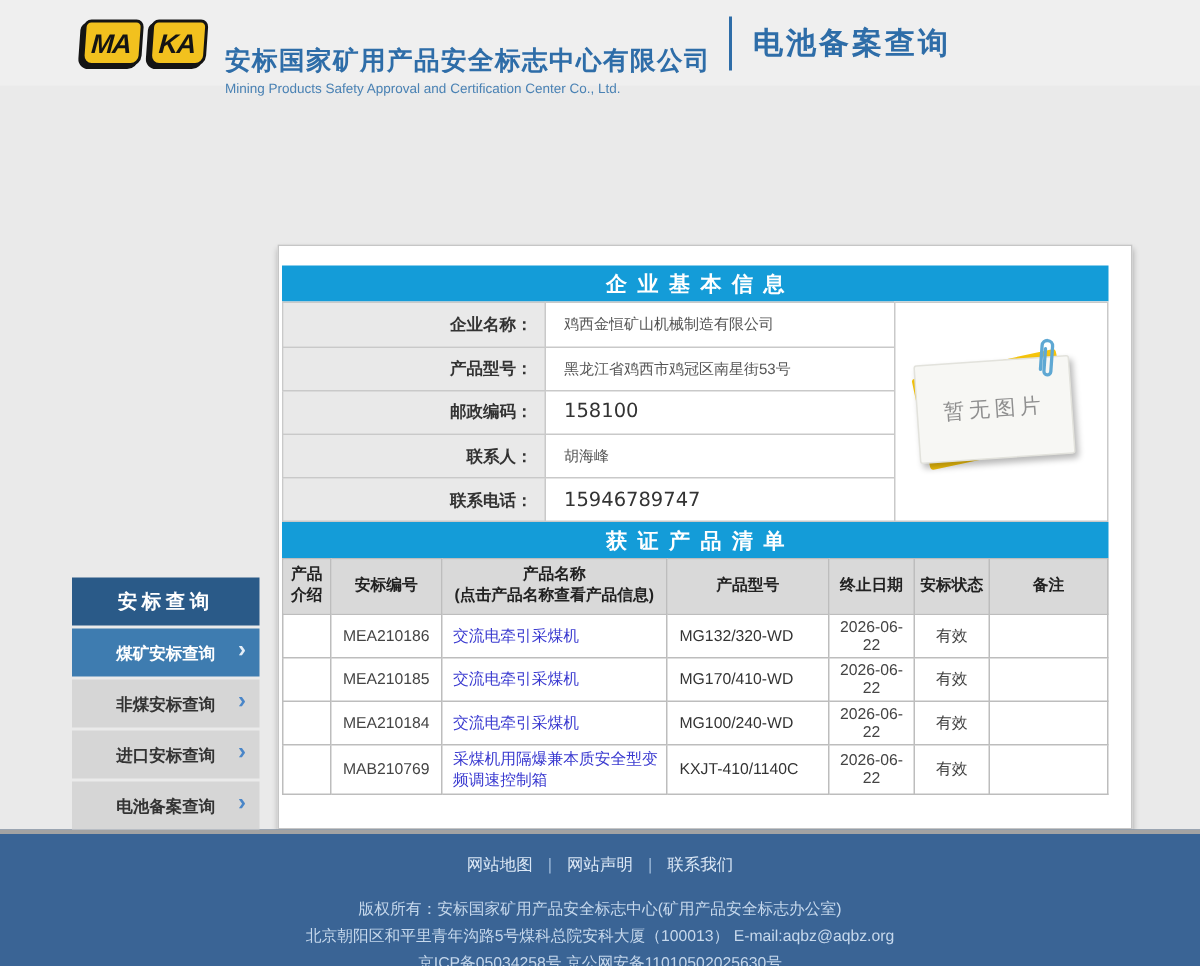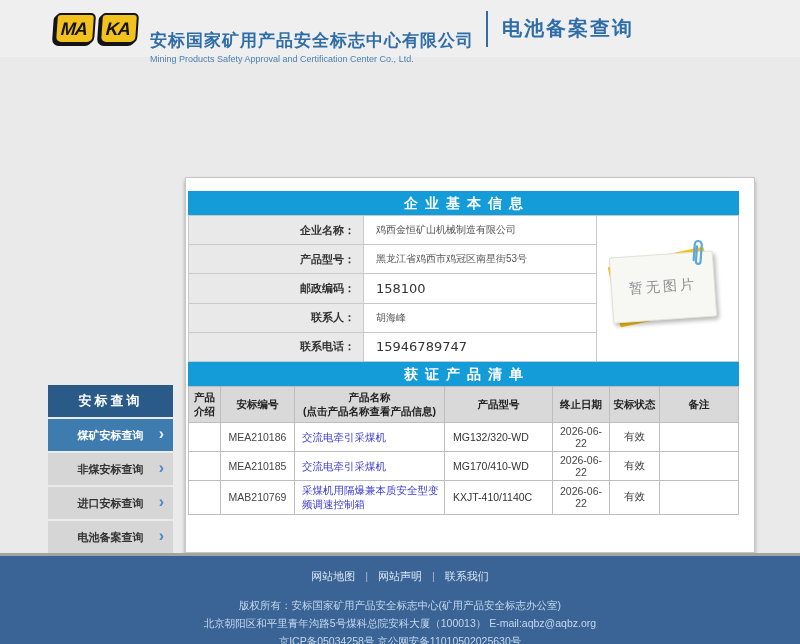--- a/index.html
+++ b/index.html
@@ -245,20 +245,29 @@
             <td></td>
             <td>MEA210185</td>
             <td class="cell-name"><a class="plink">交流电牵引采煤机</a></td>
             <td class="cell-model">MG170/410-WD</td>
             <td>2026-06-22</td>
             <td>有效</td>
             <td></td>
           </tr>
           <tr>
             <td></td>
+            <td>MEA210184</td>
+            <td class="cell-name"><a class="plink">交流电牵引采煤机</a></td>
+            <td class="cell-model">MG100/240-WD</td>
+            <td>2026-06-22</td>
+            <td>有效</td>
+            <td></td>
+          </tr>
+          <tr>
+            <td></td>
             <td>MAB210769</td>
             <td class="cell-name"><a class="plink">采煤机用隔爆兼本质安全型变频调速控制箱</a></td>
             <td class="cell-model">KXJT-410/1140C</td>
             <td>2026-06-22</td>
             <td>有效</td>
             <td></td>
           </tr>
         </tbody>
       </table>
     </section>

